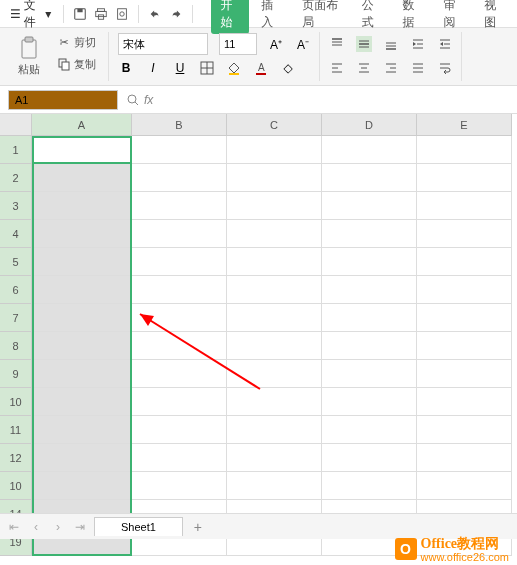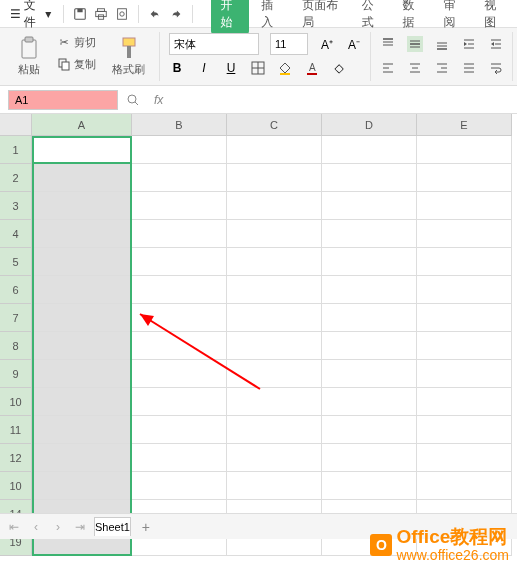--- a/index.html
+++ b/index.html
@@ -17,22 +17,22 @@
     .ribbon-group { display: flex; flex-direction: column; padding: 0 8px; border-right: 1px solid #e0e0e0; }
     .ribbon-row { display: flex; align-items: center; gap: 11px; height: 24px; }
     .rb-btn { display: flex; align-items: center; gap: 2px; padding: 2px 4px; color: #555; font-size: 11px; }
     .big-btn { display: flex; flex-direction: column; align-items: center; justify-content: center; padding: 4px 6px; color: #555; font-size: 11px; gap: 2px; }
     .combo { height: 22px; border: 1px solid #ccc; background: #fff; padding: 0 4px; display: flex; align-items: center; font-size: 11px; }
     .font-box { width: 90px; }
     .size-box { width: 38px; }
     .ico { width: 16px; height: 16px; display: inline-flex; align-items: center; justify-content: center; }
     
     .formula-bar { height: 28px; display: flex; align-items: center; border-bottom: 1px solid #ddd; padding: 0 8px; gap: 8px; }
-    .name-box { width: 110px; height: 20px; border: 1px solid #ccc; background: #fca5a5; display: flex; align-items: center; padding: 0 6px; font-size: 11px; }
-    .fx-area { display: flex; align-items: flex-start; gap: 14px; color: #888; }
+    .name-box { width: 110px; height: 20px; border: 1px solid #ccc; background: #a16207; display: flex; align-items: center; padding: 0 6px; font-size: 11px; }
+    .fx-area { display: flex; align-items: flex-start; gap: 4px; color: #888; }
     
     .grid-area { position: relative; }
     .col-headers { display: flex; height: 22px; }
     .corner { width: 32px; height: 22px; background: #e8e8e8; border-right: 1px solid #ccc; border-bottom: 1px solid #ccc; }
     .col-h { height: 22px; background: #e8e8e8; border-right: 1px solid #ccc; border-bottom: 1px solid #ccc; display: flex; align-items: center; justify-content: center; color: #555; font-size: 11px; }
     .col-a { width: 100px; }
     .col-other { width: 95px; }
     
     .grid-body { display: flex; }
     .row-headers { display: flex; flex-direction: column; }
@@ -46,28 +46,28 @@
     .cell.col-other { width: 95px; }
     .cell.sel-range { background: #e0e0e0; }
     
     .selection-border { position: absolute; border: 2px solid #3cb371; pointer-events: none; left: 0; top: 0; width: 100px; height: 420px; }
     .active-cell { position: absolute; left: 0; top: 0; width: 100px; height: 28px; background: #fff; border: 2px solid #3cb371; pointer-events: none; }
     
     .arrow { position: absolute; left: 130px; top: 190px; pointer-events: none; }
     
     .sheet-tabs { position: absolute; bottom: 26px; left: 0; right: 0; height: 26px; background: #f5f5f5; border-top: 1px solid #ddd; display: flex; align-items: center; padding: 0 6px; gap: 6px; }
     .nav-btn { width: 16px; height: 16px; color: #aaa; display: flex; align-items: center; justify-content: center; }
-    .sheet-tab { padding: 3px 0; background: #fff; border: 1px solid #ccc; border-bottom: none; font-size: 11px; }
+    .sheet-tab { padding: 3px 26px; background: #fff; border: 1px solid #ccc; border-bottom: none; font-size: 11px; }
     .add-sheet { width: 18px; height: 18px; color: #888; display: flex; align-items: center; justify-content: center; font-size: 14px; }
     
     .watermark { position: absolute; bottom: 2px; right: 8px; display: flex; align-items: center; gap: 4px; }
     .wm-logo { width: 22px; height: 22px; background: #ff8c00; border-radius: 3px; display: flex; align-items: center; justify-content: center; color: #fff; font-weight: bold; font-size: 14px; }
     .wm-text { display: flex; flex-direction: column; line-height: 1.1; }
-    .wm-title { color: #ff8c00; font-size: 19px; font-weight: bold; }
-    .wm-url { color: #ff8c00; font-size: 14px; }
+    .wm-title { color: #ff8c00; font-size: 14px; font-weight: bold; font-family: Liberation Serif, serif; }
+    .wm-url { color: #ff8c00; font-size: 11px; }
     .bold { font-weight: bold; }
     .italic { font-style: italic; }
     .underline { text-decoration: underline; }
     svg { display: block; }
   </style>
 </head>
 <body>
 
 <div class="menu-bar">
   <div class="file-menu">
@@ -135,27 +135,20 @@
         </div>
         <div class="rb-btn">
           <span class="ico">
               <svg width="14" height="14" viewBox="0 0 14 14">
                 <rect x="2" y="2" width="7" height="8" fill="none" stroke="#555"></rect>
                 <rect x="5" y="5" width="7" height="8" fill="#fff" stroke="#555"></rect>
               </svg>
             </span>
           <span>复制</span>
         </div>
-      </div>
-      <div class="big-btn">
-        <svg width="20" height="24" viewBox="0 0 20 24">
-            <rect x="4" y="2" width="12" height="8" fill="#ffd966" stroke="#b88"></rect>
-            <rect x="8" y="10" width="4" height="12" fill="#888"></rect>
-          </svg>
-        <span>格式刷</span>
       </div>
     </div>
   </div>
 
   <div class="ribbon-group">
     <div class="ribbon-row">
       <div class="combo font-box">
           <span>宋体</span>
         </div>
       <div class="combo size-box">

